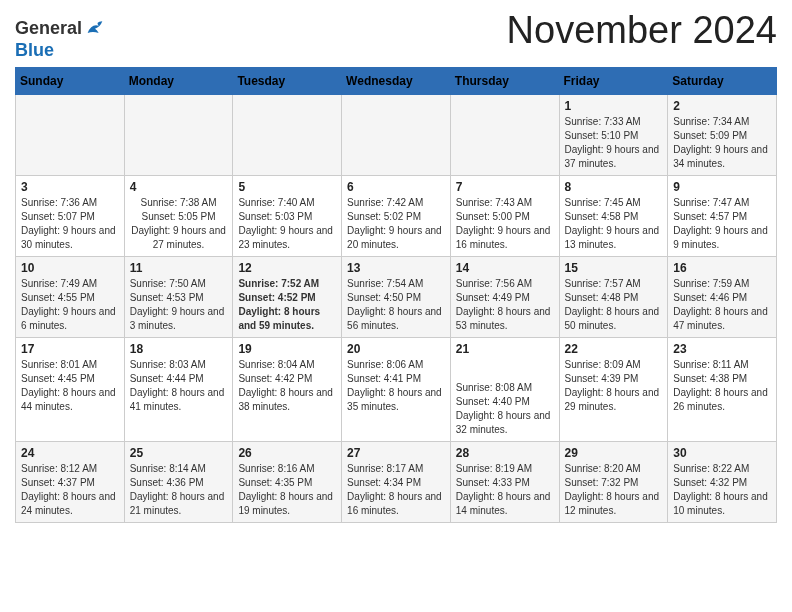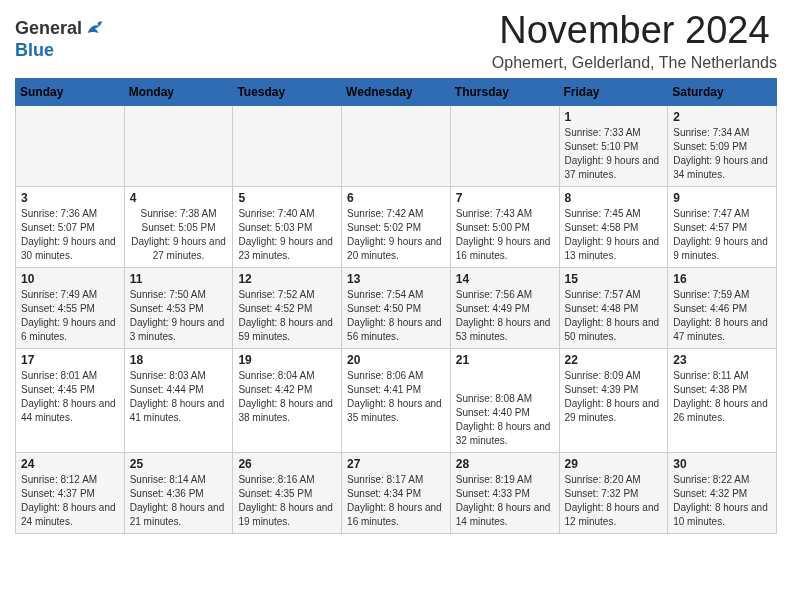--- a/index.html
+++ b/index.html
@@ -104,21 +104,20 @@
       <svg class="logo-bird" viewBox="0 0 30 25" xmlns="http://www.w3.org/2000/svg">
         <path d="M5,18 Q10,5 20,8 Q15,3 25,2 Q22,10 15,12 Q18,14 20,18 Q12,15 5,18Z" fill="#1a6eb5"></path>
       </svg>
     </div>
     <div>
       <span class="logo-blue">Blue</span>
     </div>
   </div>
   <div class="title-section">
     <div class="month-title">November 2024</div>
-    <div class="subtitle">Ophemert, Gelderland, The Netherlands</div>
   </div>
 </div>
 
 <table>
   <thead>
     <tr id="header-row">
     <th>Sunday</th>
         <th>Monday</th>
         <th>Tuesday</th>
         <th>Wednesday</th>
@@ -199,21 +198,21 @@
 Daylight: 9 hours and 6 minutes.</div>
         </td>
         <td>
           <span class="day-num">11</span>
           <div class="day-info" style="white-space: pre-line;">Sunrise: 7:50 AM
 Sunset: 4:53 PM
 Daylight: 9 hours and 3 minutes.</div>
         </td>
         <td>
           <span class="day-num">12</span>
-          <div class="day-info" style="white-space: pre-line;">Sunrise: 7:52 AM
+          <div class="day-info" style="white-space: pre-line; font-weight: bold;">Sunrise: 7:52 AM
 Sunset: 4:52 PM
 Daylight: 8 hours and 59 minutes.</div>
         </td>
         <td>
           <span class="day-num">13</span>
           <div class="day-info" style="white-space: pre-line;">Sunrise: 7:54 AM
 Sunset: 4:50 PM
 Daylight: 8 hours and 56 minutes.</div>
         </td>
         <td>

